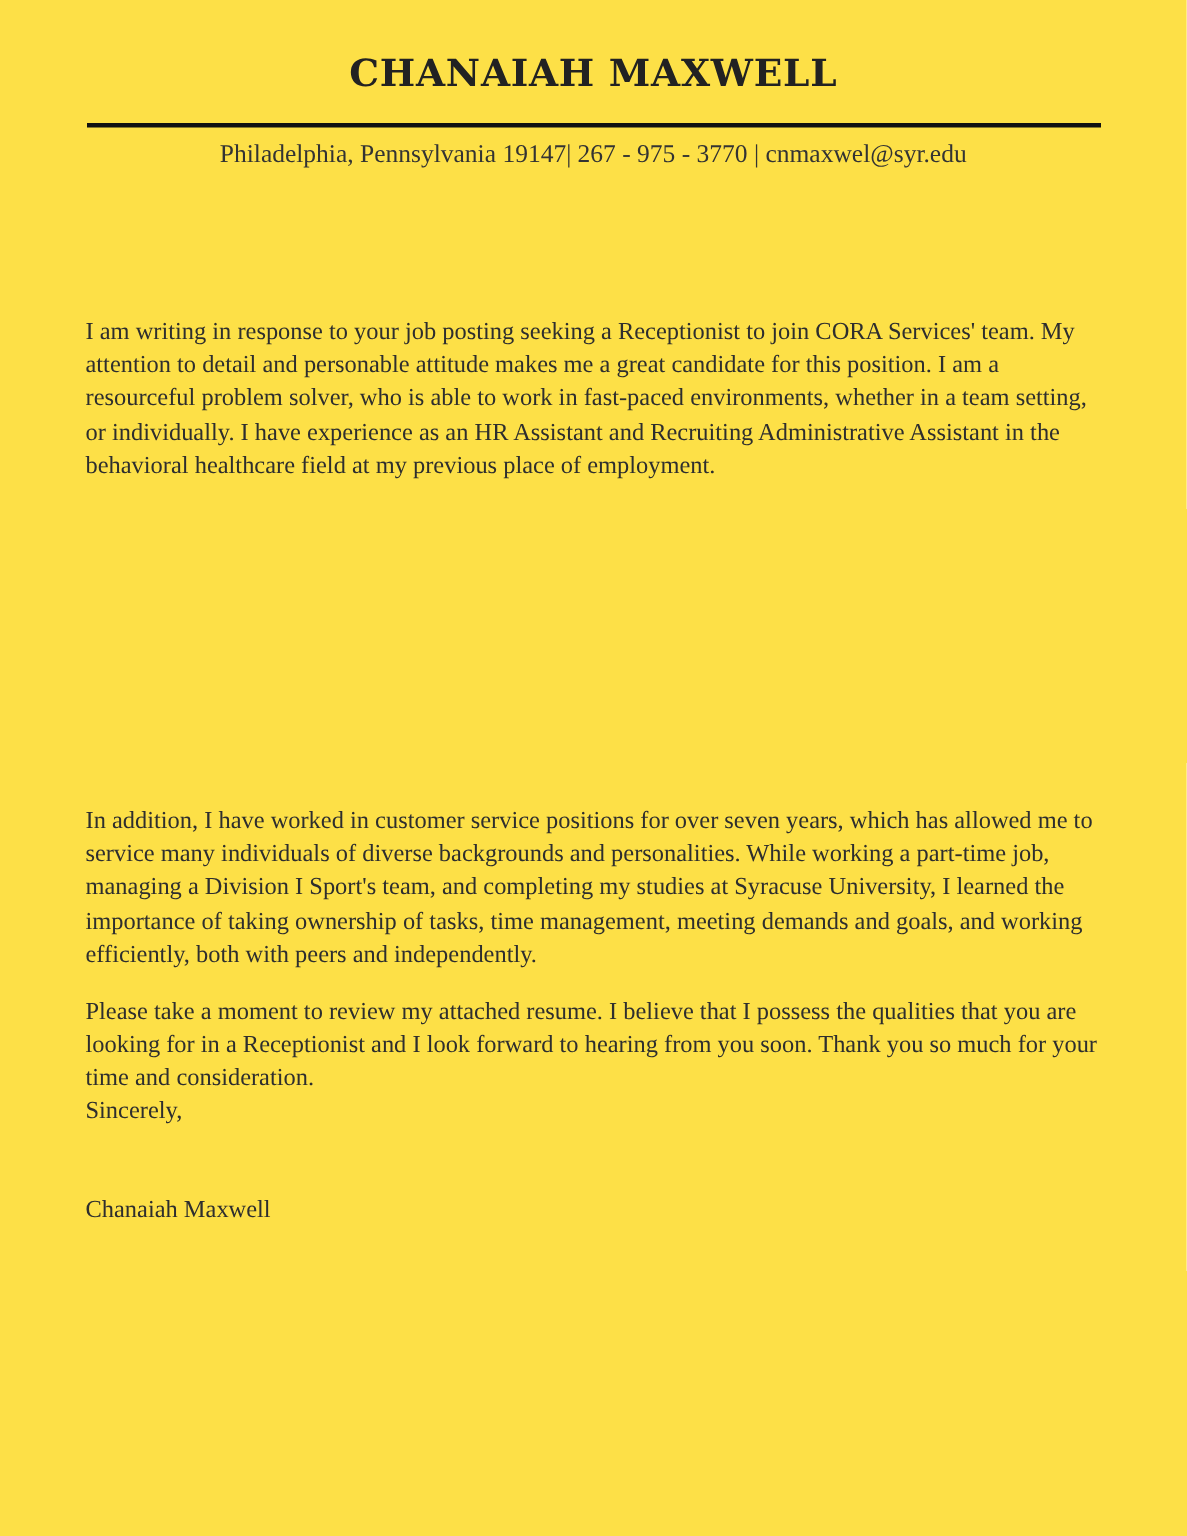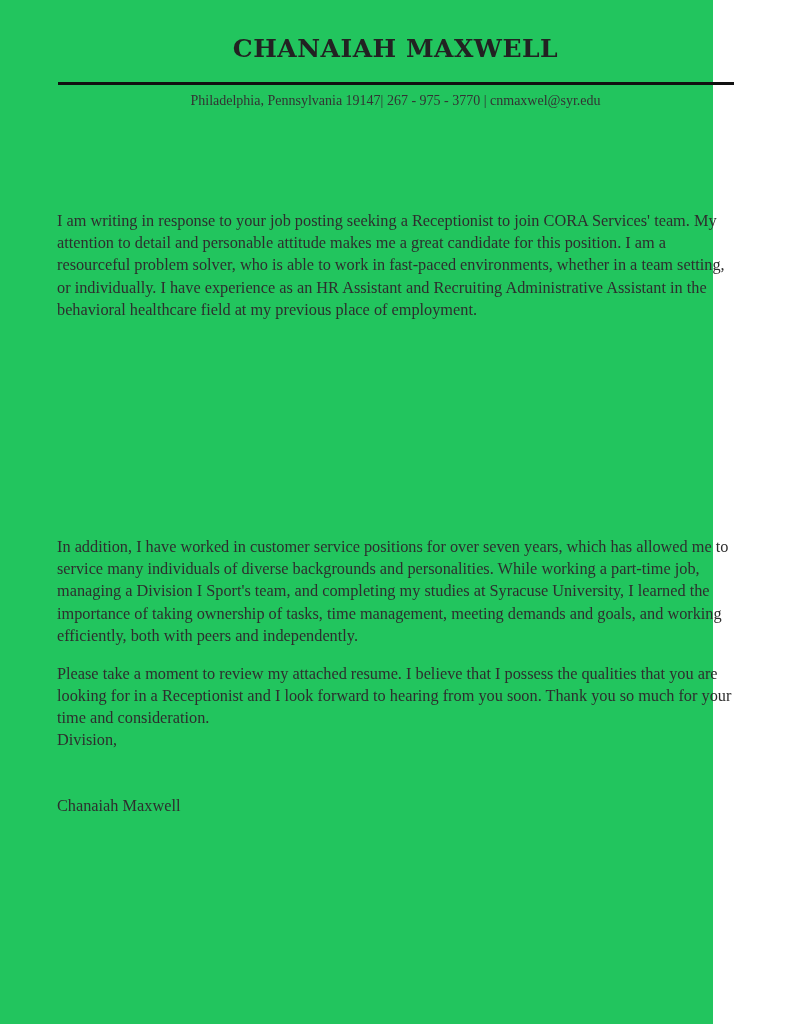--- a/index.html
+++ b/index.html
@@ -1,25 +1,25 @@
 <!DOCTYPE html>
 <html><head>
   <meta charset="utf-8">
   <style>
     html, body { margin: 0; padding: 0; background: #ffffff; }
     body { width: 791px; height: 1024px; position: relative; overflow: hidden; color: #2b2b2b; }
-    .page { position: absolute; left: 0; top: 0; width: 713px; height: 1024px; background: #22c55e; }
+    .page { position: absolute; left: 0; top: 0; width: 791px; height: 1024px; background: #fde047; }
     .name {
       position: absolute; left: 0; width: 791px; top: 34px; text-align: center;
       font-family: "DejaVu Serif", serif; font-weight: bold; font-size: 25px; letter-spacing: 0.5px; color: #222;
     }
     .rule { position: absolute; left: 58px; width: 676px; top: 82px; height: 3px; background: #111; }
     .contact {
       position: absolute; left: 0; width: 791px; top: 93px; text-align: center;
-      font-family: "Liberation Serif", serif; font-size: 14px; color: #333;
+      font-family: "Liberation Serif", serif; font-size: 17px; color: #333;
     }
     .text {
       position: absolute; left: 57px; width: 680px;
       font-family: "Liberation Serif", serif; font-size: 16.3px; line-height: 22.2px; color: #2e2e2e;
       margin: 0;
     }
     #salutation { top: 144px; }
     #para1 { top: 210px; }
     #para2 { top: 536px; }
     #para3 { top: 663px; }
@@ -30,15 +30,15 @@
 <body>
 
 <div class="page">
   <div class="name">CHANAIAH MAXWELL</div>
   <div class="rule"></div>
   <div class="contact">Philadelphia, Pennsylvania 19147|  267 - 975 - 3770 | cnmaxwel@syr.edu</div>
 
   <p class="text" id="para1">I am writing in response to your job posting seeking a Receptionist to join CORA Services' team. My attention to detail and personable attitude makes me a great candidate for this position. I am a resourceful problem solver, who is able to work in fast-paced environments, whether in a team setting, or individually. I have experience as an HR Assistant and Recruiting Administrative Assistant in the behavioral healthcare field at my previous place of employment.</p>
   <p class="text" id="para2">In addition, I have worked in customer service positions for over seven years, which has allowed me to service many individuals of diverse backgrounds and personalities. While working a part-time job, managing a Division I Sport's team, and completing my studies at Syracuse University, I learned the importance of taking ownership of tasks, time management, meeting demands and goals, and working efficiently, both with peers and independently.</p>
   <p class="text" id="para3">Please take a moment to review my attached resume. I believe that I possess the qualities that you are looking for in a Receptionist and I look forward to hearing from you soon. Thank you so much for your time and consideration.</p>
-  <p class="text" id="closing">Division,</p>
+  <p class="text" id="closing">Sincerely,</p>
   <p class="text" id="signature">Chanaiah Maxwell</p>
 </div>
 
 </body></html>

